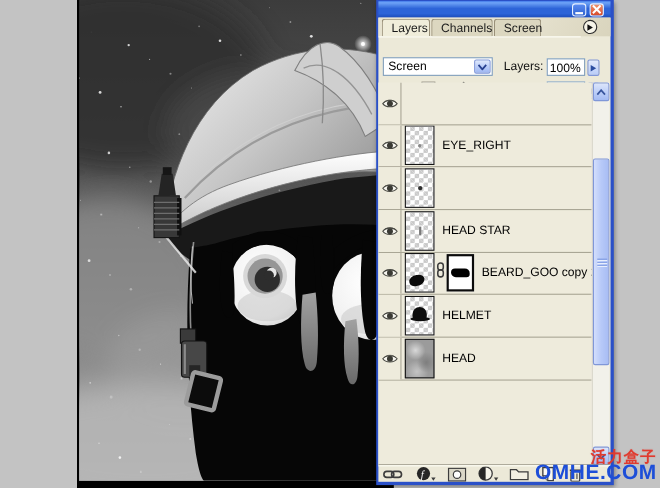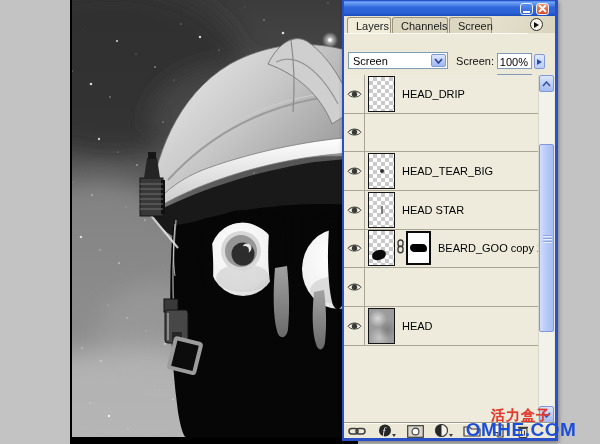--- a/index.html
+++ b/index.html
@@ -100,21 +100,21 @@
     background:linear-gradient(90deg,#d3defc,#b7c9f8 50%,#a8bdf4);}
   #sb-thumb i{position:absolute;left:3px;top:90px;width:9px;height:8px;
     background:repeating-linear-gradient(180deg,#8aa4e6 0 1px,#e8eefc 1px 2px,transparent 2px 3px);}
 
   
   #ltoolbar{position:absolute;left:0;top:407px;width:211px;height:15px;border-top:1px solid #fdfcf4;
     box-shadow:0 -1px 0 #9e9b8d;display:flex;align-items:center;}
   .tbi{height:14px;display:flex;align-items:center;justify-content:center;cursor:pointer;flex:none;}
 
   
-  #watermark{position:absolute;right:19px;top:408px;width:120px;text-align:center;pointer-events:none;z-index:50;}
+  #watermark{position:absolute;right:3px;top:408px;width:120px;text-align:right;pointer-events:none;z-index:50;}
   #wm1{font-size:14px;font-weight:bold;color:#e03a2e;letter-spacing:1px;line-height:15px;text-shadow:0 0 1px rgba(224,58,46,.5);}
   #wm2{font-size:19px;font-weight:bold;color:#1d4ed8;letter-spacing:0.5px;line-height:14px;}
 </style>
 </head>
 <body>
 
 <div id="stage">
 
   <div id="canvas-wrap">
     <svg id="art" width="286" height="437" viewBox="0 0 286 437">
@@ -336,21 +336,21 @@
 
       <div id="controls">
         <div class="fieldbox" id="blend-combo">
           <span>Screen</span>
           <span id="blend-arrow">
             <svg width="9" height="6" viewBox="0 0 9 6">
                 <path d="M1,1 L4.5,5 L8,1" fill="none" stroke="#27408f" stroke-width="1.6"></path>
               </svg>
           </span>
         </div>
-        <span class="lbl" id="lbl-opacity">Screen:</span>
+        <span class="lbl" id="lbl-opacity">Layers:</span>
         <div class="fieldbox" id="opacity-box">100%</div>
         <div class="spin" id="opacity-spin">
             <i></i>
           </div>
 
         <span class="lbl" id="lbl-lock">Lock:</span>
         <span class="lockicon" id="lock-transparent">
           <svg width="13" height="13" viewBox="0 0 13 13">
               <rect x="0.5" y="0.5" width="12" height="12" fill="#fff" stroke="#6a675a"></rect>
           <path d="M1,1h4v4h-4z M5,5h4v4h-4z M9,1h3v4h-3z M1,9h4v3h-4z M9,9h3v3h-3z" fill="#b9b6a8"></path>
@@ -379,47 +379,48 @@
 
       <div id="layer-list">
           <div class="lrow">
             <div class="eyecell">
               <svg width="15" height="10" viewBox="0 0 15 10">
                 <path d="M1,5.2 C3.5,1.4 11.5,1.4 14,5.2 C11.5,9 3.5,9 1,5.2 Z" fill="#f5f4ee" stroke="#4a4a44" stroke-width="1"></path>
                 <circle cx="7.5" cy="5.2" r="2.7" fill="#3a3a34"></circle>
                 <path d="M2,4.4 C4.5,1.2 10.5,1.2 13,4.4" fill="none" stroke="#4a4a44" stroke-width="0.8"></path>
               </svg>
             </div>
+          </div>
+          <div class="lrow">
+            <div class="eyecell">
+              <svg width="15" height="10" viewBox="0 0 15 10">
+                <path d="M1,5.2 C3.5,1.4 11.5,1.4 14,5.2 C11.5,9 3.5,9 1,5.2 Z" fill="#f5f4ee" stroke="#4a4a44" stroke-width="1"></path>
+                <circle cx="7.5" cy="5.2" r="2.7" fill="#3a3a34"></circle>
+                <path d="M2,4.4 C4.5,1.2 10.5,1.2 13,4.4" fill="none" stroke="#4a4a44" stroke-width="0.8"></path>
+              </svg>
+            </div>
             <div class="rowbody">
-              <div class="thumb"></div>
-              <span class="lname">HEAD_DRIP</span>
-            </div>
-          </div>
-          <div class="lrow">
-            <div class="eyecell">
-              <svg width="15" height="10" viewBox="0 0 15 10">
-                <path d="M1,5.2 C3.5,1.4 11.5,1.4 14,5.2 C11.5,9 3.5,9 1,5.2 Z" fill="#f5f4ee" stroke="#4a4a44" stroke-width="1"></path>
-                <circle cx="7.5" cy="5.2" r="2.7" fill="#3a3a34"></circle>
-                <path d="M2,4.4 C4.5,1.2 10.5,1.2 13,4.4" fill="none" stroke="#4a4a44" stroke-width="0.8"></path>
-              </svg>
+              <div class="thumb">
+                <i class="mark-speck"></i>
+              </div>
+              <span class="lname">EYE_RIGHT</span>
             </div>
           </div>
           <div class="lrow">
             <div class="eyecell">
               <svg width="15" height="10" viewBox="0 0 15 10">
                 <path d="M1,5.2 C3.5,1.4 11.5,1.4 14,5.2 C11.5,9 3.5,9 1,5.2 Z" fill="#f5f4ee" stroke="#4a4a44" stroke-width="1"></path>
                 <circle cx="7.5" cy="5.2" r="2.7" fill="#3a3a34"></circle>
                 <path d="M2,4.4 C4.5,1.2 10.5,1.2 13,4.4" fill="none" stroke="#4a4a44" stroke-width="0.8"></path>
               </svg>
             </div>
             <div class="rowbody">
               <div class="thumb">
                 <i class="mark-dot"></i>
               </div>
-              <span class="lname">HEAD_TEAR_BIG</span>
             </div>
           </div>
           <div class="lrow">
             <div class="eyecell">
               <svg width="15" height="10" viewBox="0 0 15 10">
                 <path d="M1,5.2 C3.5,1.4 11.5,1.4 14,5.2 C11.5,9 3.5,9 1,5.2 Z" fill="#f5f4ee" stroke="#4a4a44" stroke-width="1"></path>
                 <circle cx="7.5" cy="5.2" r="2.7" fill="#3a3a34"></circle>
                 <path d="M2,4.4 C4.5,1.2 10.5,1.2 13,4.4" fill="none" stroke="#4a4a44" stroke-width="0.8"></path>
               </svg>
             </div>
@@ -453,20 +454,29 @@
             </div>
           </div>
           <div class="lrow">
             <div class="eyecell">
               <svg width="15" height="10" viewBox="0 0 15 10">
                 <path d="M1,5.2 C3.5,1.4 11.5,1.4 14,5.2 C11.5,9 3.5,9 1,5.2 Z" fill="#f5f4ee" stroke="#4a4a44" stroke-width="1"></path>
                 <circle cx="7.5" cy="5.2" r="2.7" fill="#3a3a34"></circle>
                 <path d="M2,4.4 C4.5,1.2 10.5,1.2 13,4.4" fill="none" stroke="#4a4a44" stroke-width="0.8"></path>
               </svg>
             </div>
+            <div class="rowbody">
+              <div class="thumb">
+                <div class="hmwrap">
+                  <div class="hm-dome"></div>
+                  <div class="hm-brim"></div>
+                </div>
+              </div>
+              <span class="lname">HELMET</span>
+            </div>
           </div>
           <div class="lrow">
             <div class="eyecell">
               <svg width="15" height="10" viewBox="0 0 15 10">
                 <path d="M1,5.2 C3.5,1.4 11.5,1.4 14,5.2 C11.5,9 3.5,9 1,5.2 Z" fill="#f5f4ee" stroke="#4a4a44" stroke-width="1"></path>
                 <circle cx="7.5" cy="5.2" r="2.7" fill="#3a3a34"></circle>
                 <path d="M2,4.4 C4.5,1.2 10.5,1.2 13,4.4" fill="none" stroke="#4a4a44" stroke-width="0.8"></path>
               </svg>
             </div>
             <div class="rowbody">

